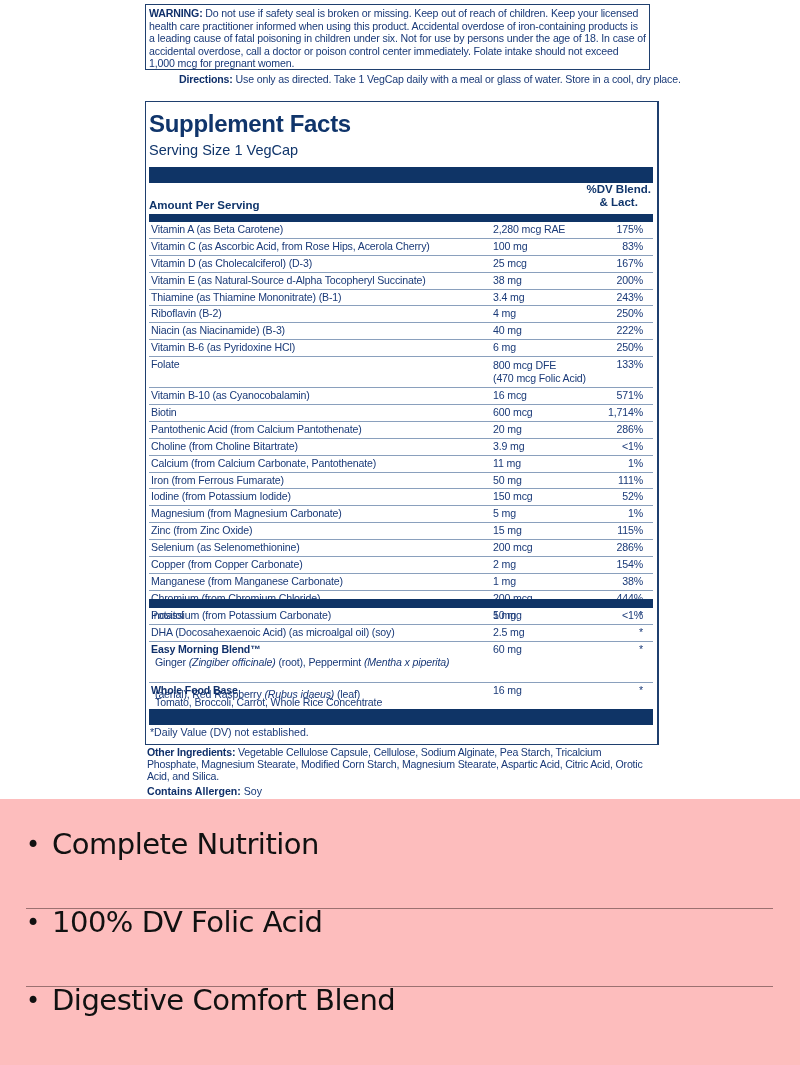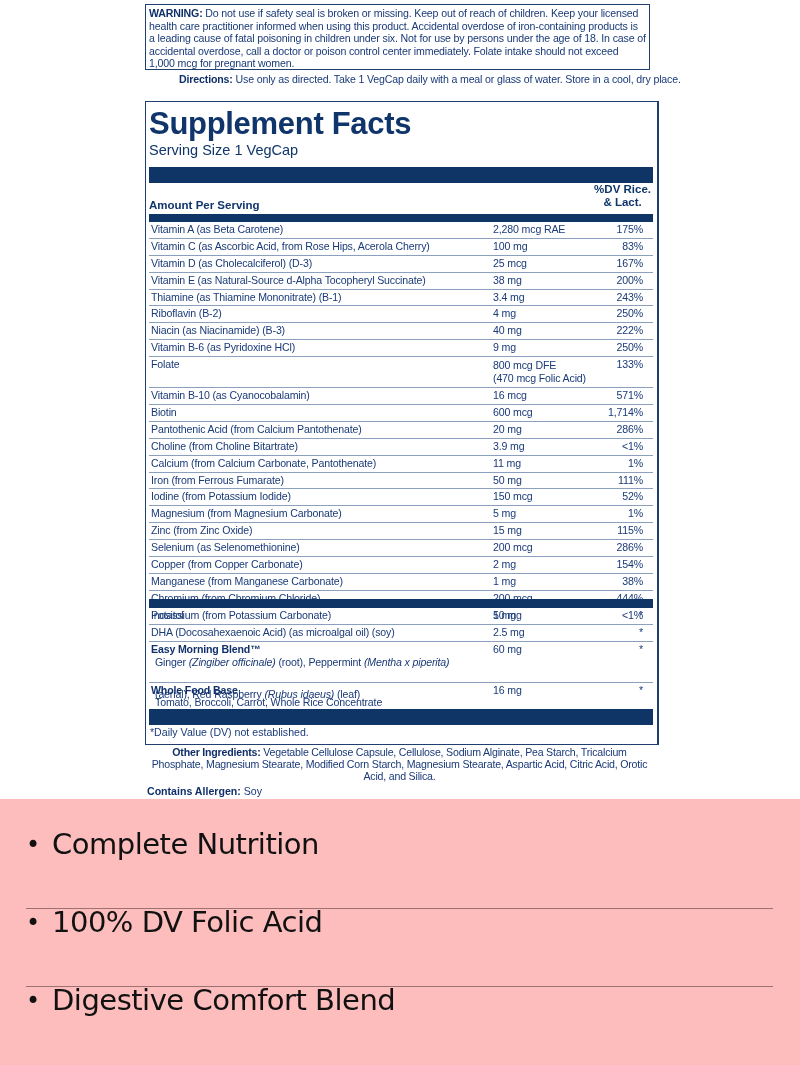--- a/index.html
+++ b/index.html
@@ -17,21 +17,21 @@
   .warning b, .directions b, .other b, .allergen b { font-weight: bold; color: #10306a; }
   .directions {
     position: absolute; left: 7px; top: 73px; width: 505px;
     font-size: 10.6px; line-height: 12.6px; color: #1a3a78; letter-spacing: -0.15px; padding-left: 32px;
   }
   .facts {
     position: absolute; left: 5px; top: 101px; width: 514px; height: 644px;
     border: 1.5px solid #1f3f6e; box-sizing: border-box; border-right-width: 2px;
   }
   .facts-title {
-    position: absolute; left: 3px; top: 4px; font-size: 31px; font-weight: bold;
+    position: absolute; left: 3px; top: 4px; font-size: 24px; font-weight: bold;
     color: #10356b; letter-spacing: -0.3px; line-height: 36px;
   }
   .serving {
     position: absolute; left: 3px; top: 40px; font-size: 14.5px; color: #10356b; line-height: 17px;
   }
   .bar { position: absolute; left: 3px; width: 504px; background: #0f3466; }
   .amt-header {
     position: absolute; left: 3px; top: 97px; font-size: 11.5px; font-weight: bold; color: #10356b;
   }
   .dv-header {
@@ -50,21 +50,21 @@
   .row.tall .a { line-height: 12.5px; top: 2px; }
   .rows2 { position: absolute; left: 3px; top: 506px; width: 504px; }
   .row .sub { position: absolute; left: 6px; white-space: nowrap; line-height: 12.5px; }
   .row b { font-weight: bold; color: #10306a; }
   .row i { font-style: italic; }
   .row.blend { height: 40px; }
   .row.wfb { height: 28px; border-bottom: none; }
   .footnote { position: absolute; left: 4px; top: 624px; font-size: 10.6px; color: #1a3a78; }
   .other {
     position: absolute; left: 7px; top: 746px; width: 505px;
-    font-size: 10.6px; line-height: 12.2px; color: #1a3a78; letter-spacing: -0.2px; text-align: center;
+    font-size: 10.6px; line-height: 12.2px; color: #1a3a78; letter-spacing: -0.2px;
   }
   .allergen {
     position: absolute; left: 7px; top: 785px; font-size: 10.6px; color: #1a3a78; text-align: right;
   }
   .pink {
     position: absolute; left: 0; top: 799px; width: 800px; height: 266px; background: #fdbdbd;
   }
   .feature {
     position: absolute; left: 26px; width: 747px; height: 77px;
     font-family: "DejaVu Sans", sans-serif; font-size: 29px; color: #111111;
@@ -85,21 +85,21 @@
   <div class="directions">
     <b>Directions:</b><span> Use only as directed. Take 1 VegCap daily with a meal or glass of water. Store in a cool, dry place.</span>
   </div>
 
   <div class="facts">
     <div class="facts-title">Supplement Facts</div>
     <div class="serving">Serving Size 1 VegCap</div>
     <div class="bar" style="top:65px;height:16px;"></div>
     <div class="amt-header">Amount Per Serving</div>
     <div class="dv-header">
-      <div>%DV Rice.</div>
+      <div>%DV Blend.</div>
       <div>&amp; Lact.</div>
     </div>
     <div class="bar" style="top:112px;height:8px;"></div>
 
     <div class="rows" id="nutrient-rows">
         <div class="row">
           <span class="n">Vitamin A (as Beta Carotene)</span>
           <span class="a">
             <div>2,280 mcg RAE</div>
           </span>
@@ -143,21 +143,21 @@
         <div class="row">
           <span class="n">Niacin (as Niacinamide) (B-3)</span>
           <span class="a">
             <div>40 mg</div>
           </span>
           <span class="d">222%</span>
         </div>
         <div class="row">
           <span class="n">Vitamin B-6 (as Pyridoxine HCl)</span>
           <span class="a">
-            <div>9 mg</div>
+            <div>6 mg</div>
           </span>
           <span class="d">250%</span>
         </div>
         <div class="row tall">
           <span class="n">Folate</span>
           <span class="a">
             <div>800 mcg DFE</div>
             <div>(470 mcg Folic Acid)</div>
           </span>
           <span class="d">133%</span>

